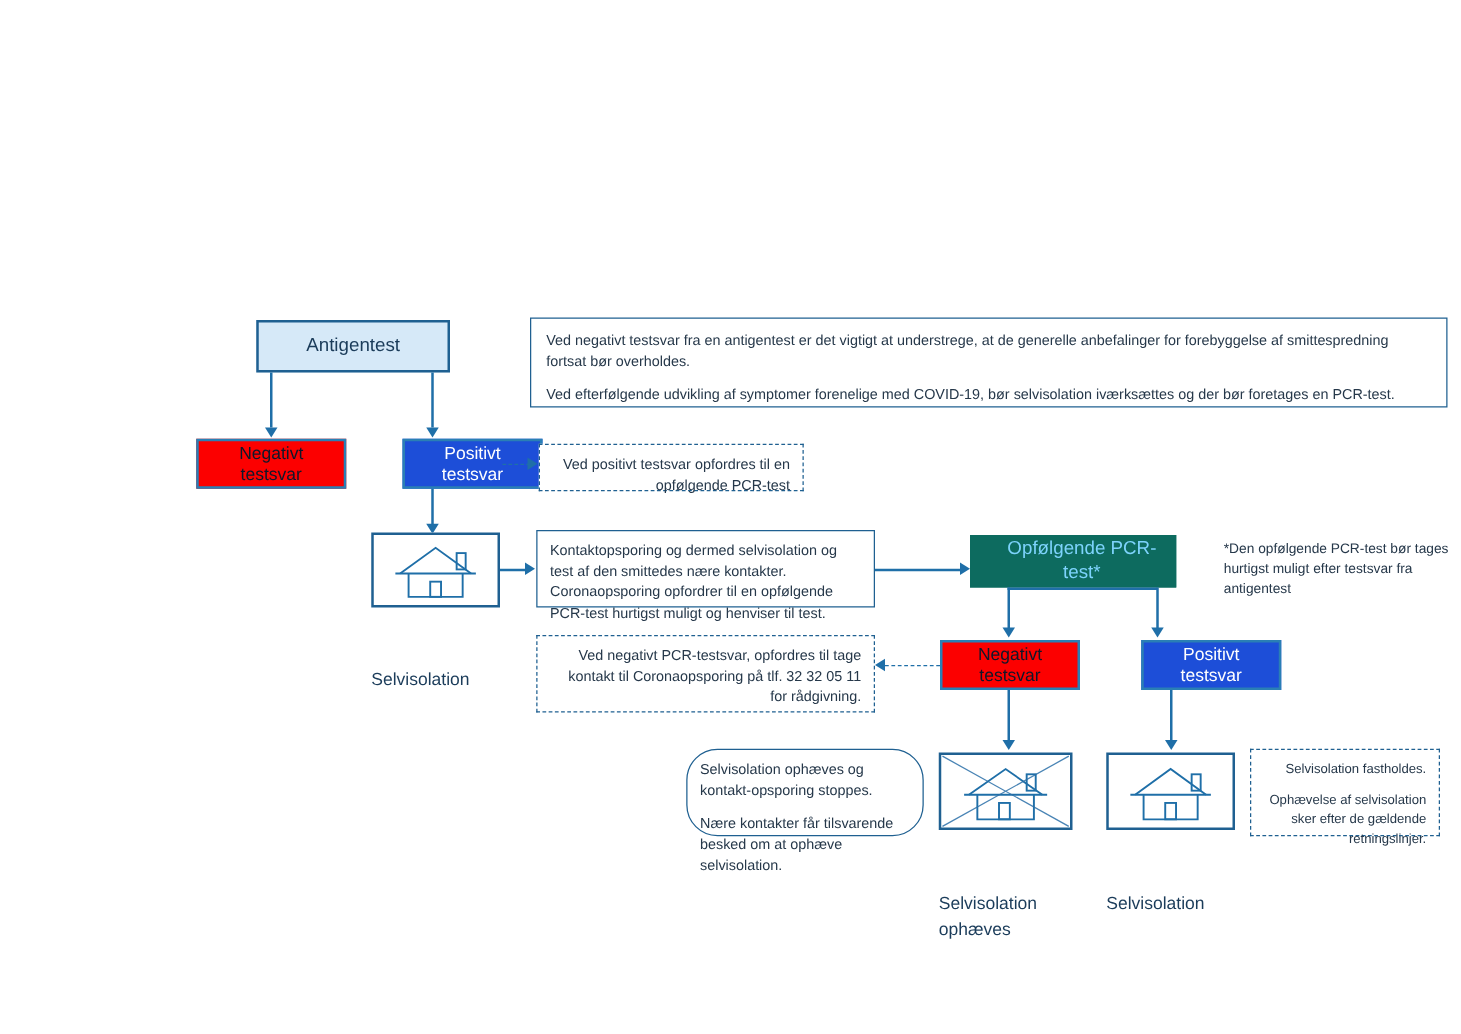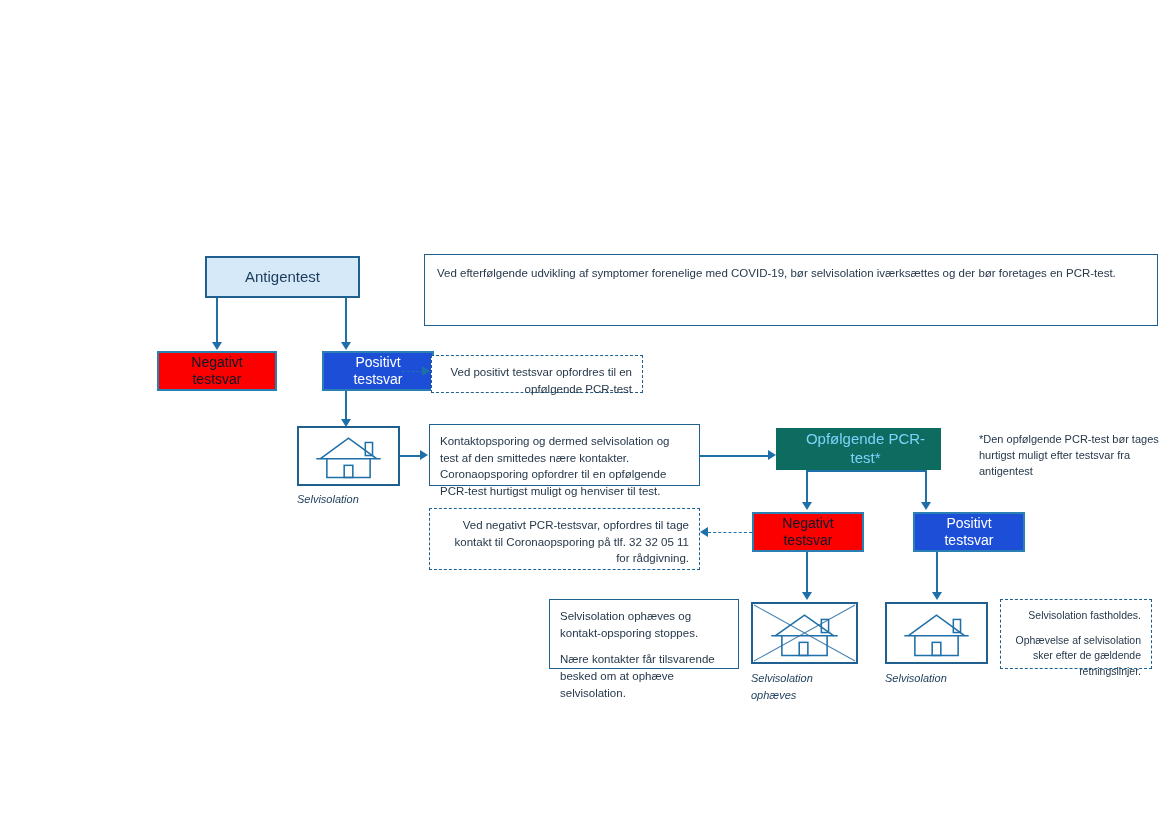--- a/index.html
+++ b/index.html
@@ -81,24 +81,24 @@
   
   .housebox {
     position: absolute;
     border: 2px solid #1f6091;
     background: #ffffff;
   }
   .housebox svg { display: block; width: 100%; height: 100%; }
 
   .caption {
     position: absolute;
-    font-style: italic;
-    font-size: 11px;
+    font-size: 14px;
     color: #1b3c5a;
     line-height: 1.5;
+    margin-top: 42px;
   }
 
   
   .conn { position: absolute; background: #1f6fa8; }
   .conn.v { width: 2px; }
   .conn.h { height: 2px; }
   .arrow { position: absolute; width: 0; height: 0; }
   .arrow.down {
     border-left: 5px solid transparent;
     border-right: 5px solid transparent;
@@ -142,20 +142,21 @@
 
   <div class="node node-pos" style="left:290px; top:351px; width:112px; height:40px;">
     <span style="white-space:pre-line">Positivt
 testsvar</span>
   </div>
 
   <div class="dashline" style="left:402px; top:371px; width:22px;"></div>
   <div class="arrow right" style="left:422px; top:366px;"></div>
 
   <div class="textbox big" style="left:424px; top:254px; width:734px; height:72px;">
+    <p>Ved negativt testsvar fra en antigentest er det vigtigt at understrege, at de generelle anbefalinger for forebyggelse af smittespredning fortsat bør overholdes.</p>
     <p>Ved efterfølgende udvikling af symptomer forenelige med COVID-19, bør selvisolation iværksættes og der bør foretages en PCR-test.</p>
   </div>
 
   <div class="textbox dashed" style="left:431px; top:355px; width:212px; height:38px;">
     <p>Ved positivt testsvar opfordres til en opfølgende PCR-test</p>
   </div>
 
   <div class="conn v" style="left:345px; top:391px; height:30px;"></div>
   <div class="arrow down" style="left:341px; top:419px;"></div>
 
@@ -214,21 +215,21 @@
   <div class="textbox dashed" style="left:429px; top:508px; width:271px; height:62px;">
     <p>Ved negativt PCR-testsvar, opfordres til tage kontakt til Coronaopsporing på tlf. 32 32 05 11 for rådgivning.</p>
   </div>
 
   <div class="conn v" style="left:806px; top:552px; height:42px;"></div>
   <div class="arrow down" style="left:802px; top:592px;"></div>
 
   <div class="conn v" style="left:936px; top:552px; height:42px;"></div>
   <div class="arrow down" style="left:932px; top:592px;"></div>
 
-  <div class="textbox" style="left:549px; top:599px; width:190px; height:70px;">
+  <div class="textbox" style="left:549px; top:599px; width:190px; height:70px;border-radius:25px;">
     <p>Selvisolation ophæves og kontakt-opsporing stoppes.</p>
     <p>Nære kontakter får tilsvarende besked om at ophæve selvisolation.</p>
   </div>
 
   <div class="housebox" style="left:751px; top:602px; width:107px; height:62px;">
     <svg viewBox="0 0 107 62" preserveAspectRatio="none">
       <g stroke="#1f6fa8" stroke-width="1.6" fill="none">
         <polyline points="23,34 53.5,12 84,34"></polyline>
         <rect x="71" y="16.5" width="7.5" height="14"></rect>
         <line x1="19" y1="34" x2="88" y2="34"></line>

